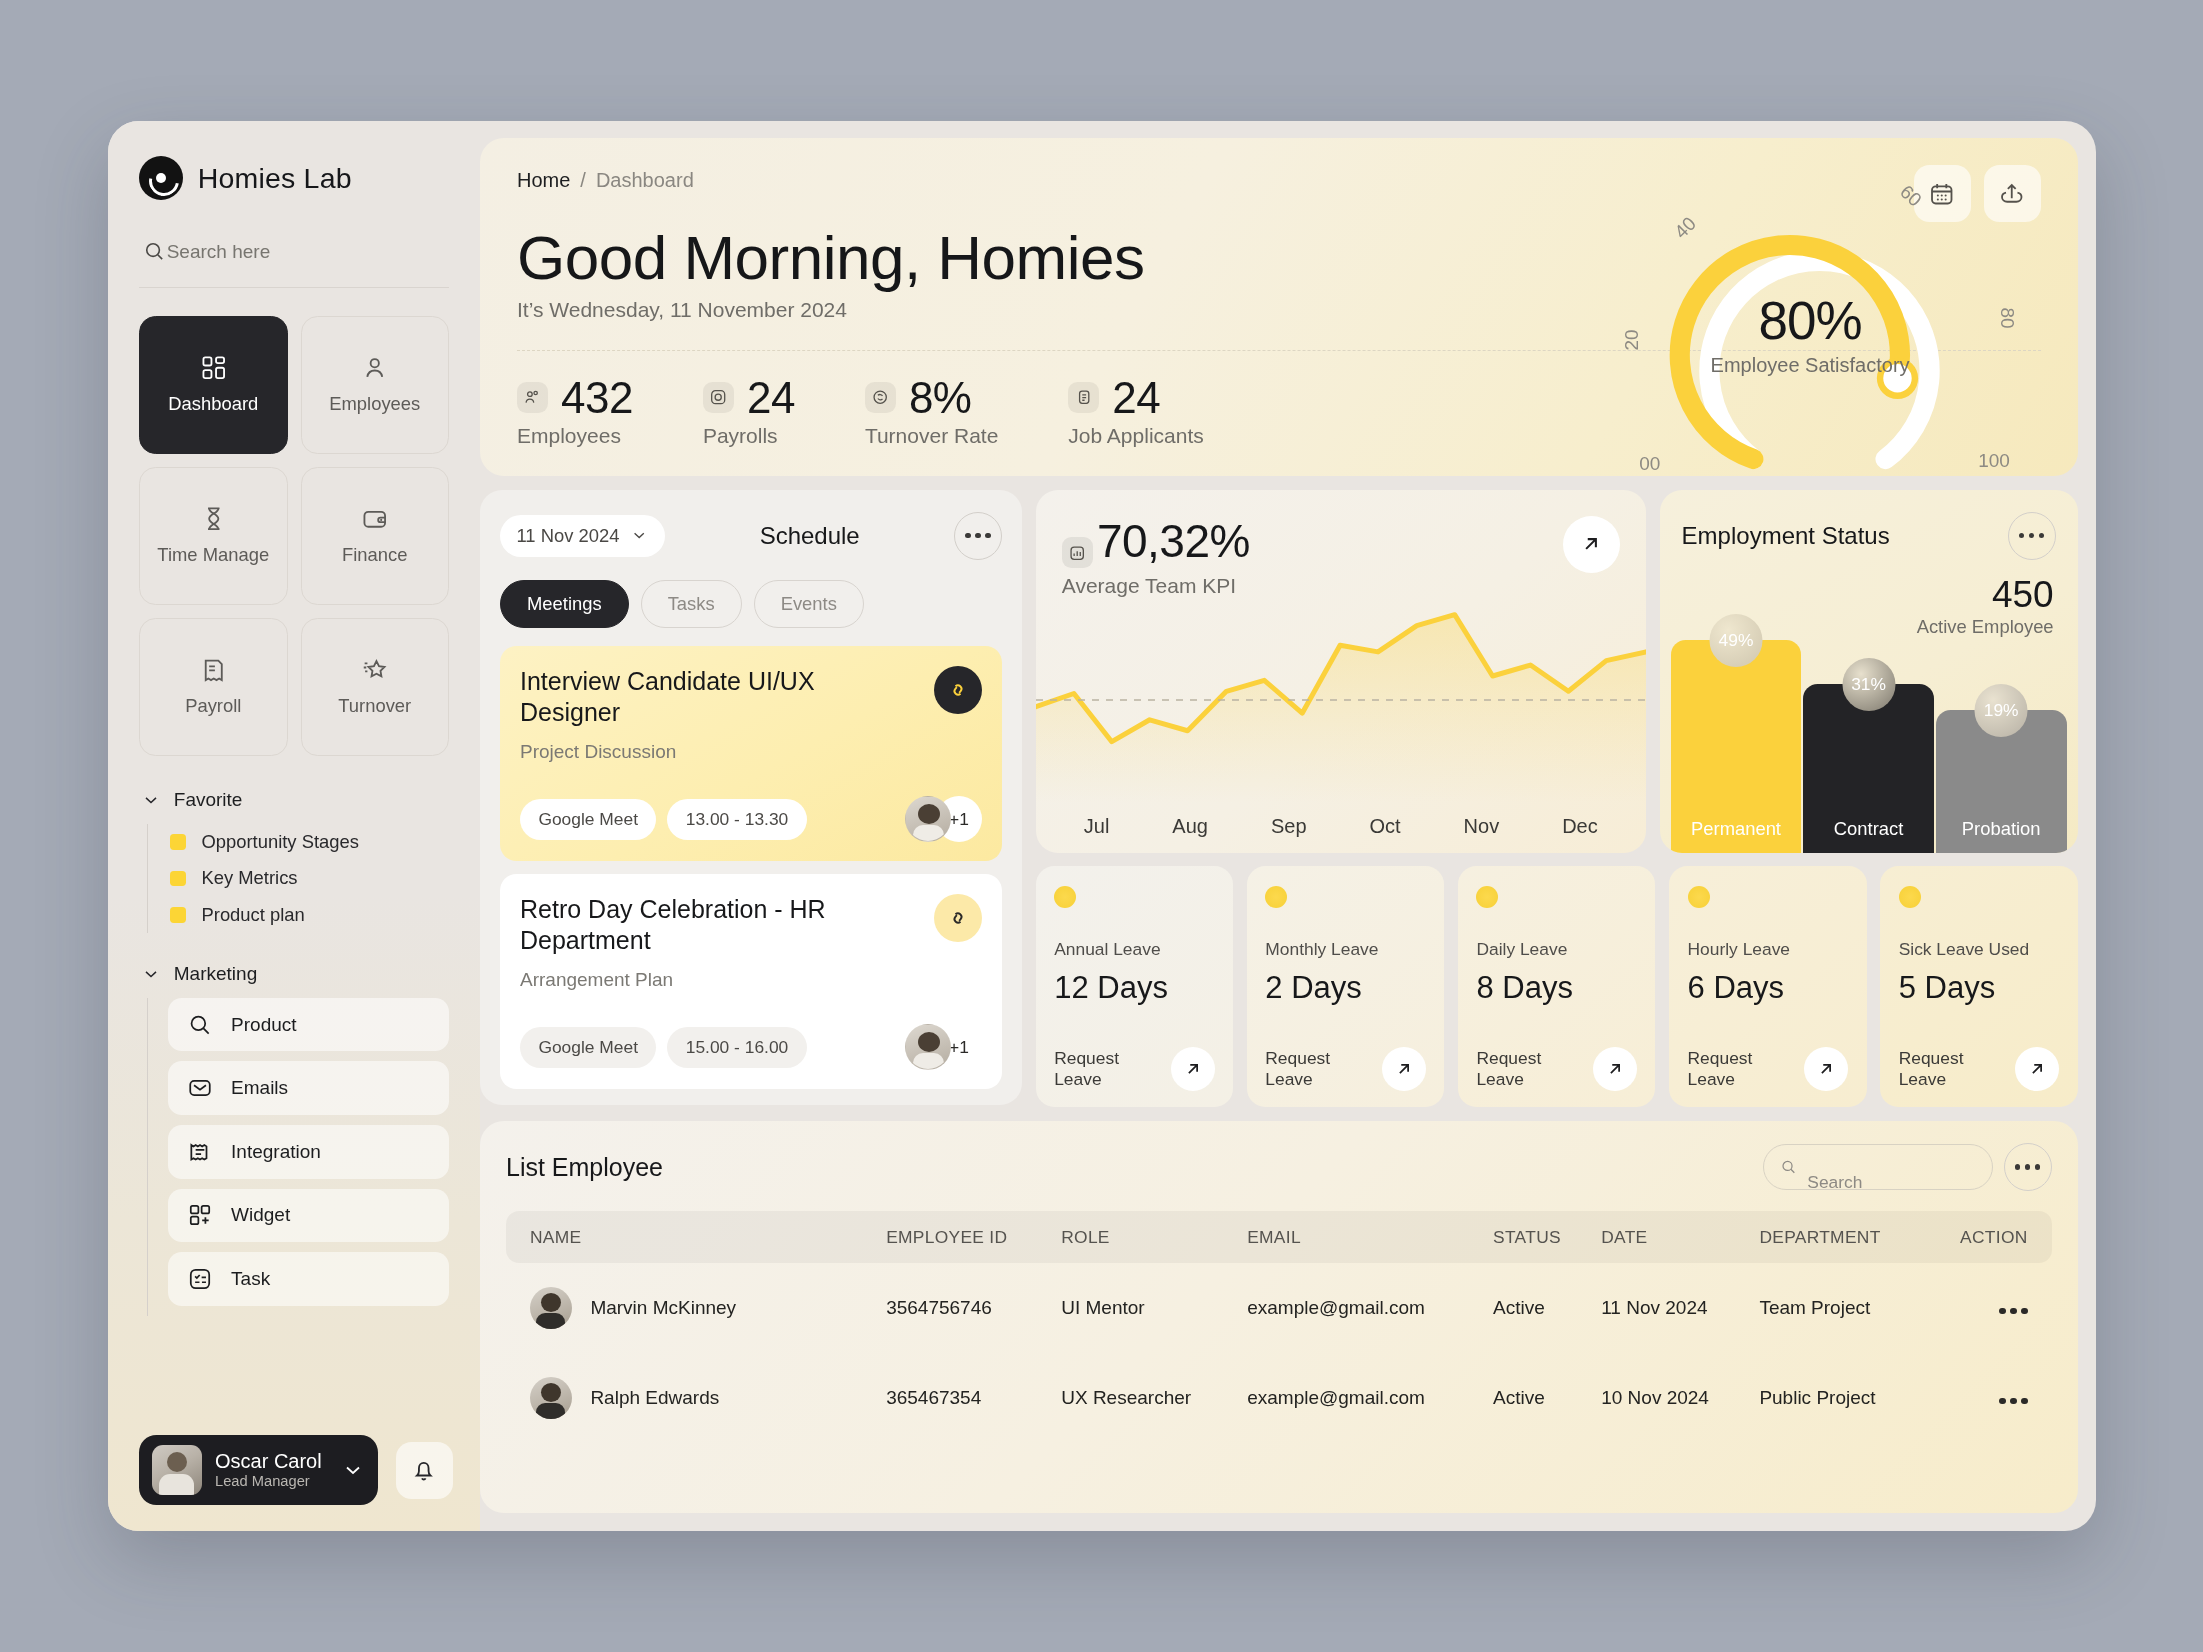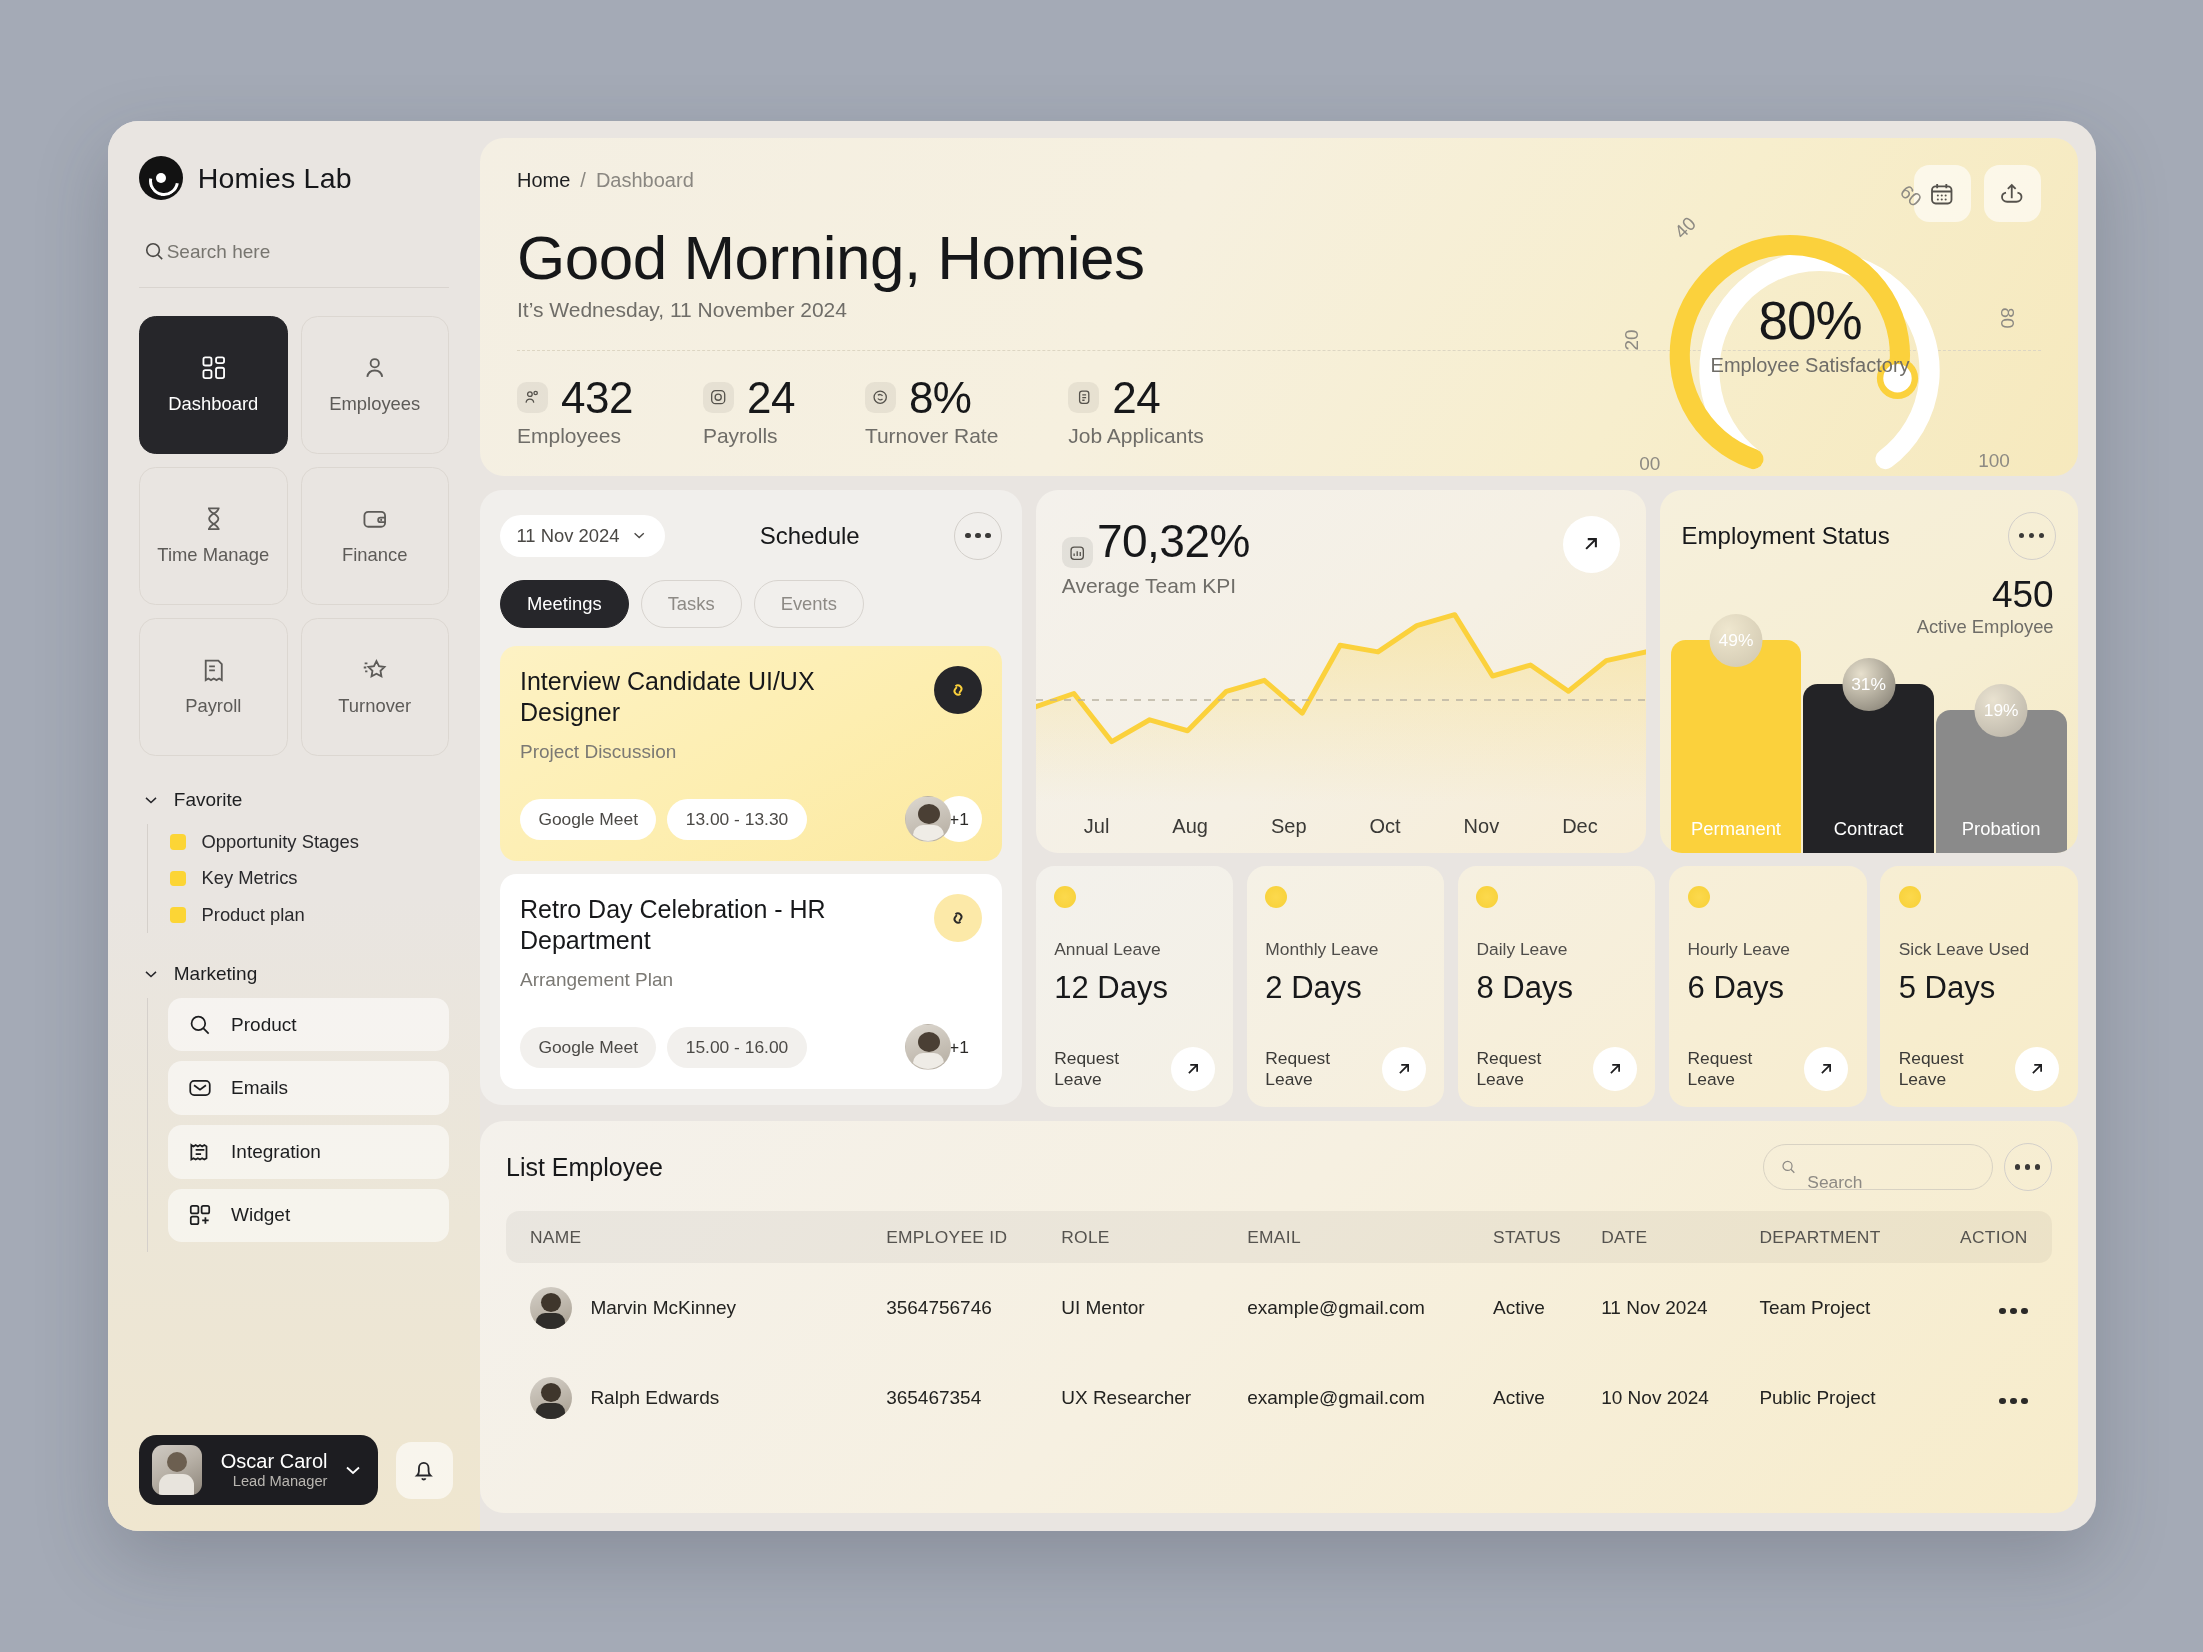--- a/index.html
+++ b/index.html
@@ -84,21 +84,21 @@
   .mk-item {
     display: flex; align-items: center; gap: 18.4px;
     background: rgba(255,255,255,.55);
     border-radius: 13.8px; padding: 13.8px 18.4px; margin-bottom: 10px;
     font-size: 19px; color: #1c1d1f; cursor: pointer;
   }
   .mk-item svg { flex: 0 0 26px; }
 
   .profile-row {
     position: absolute; left: 31px; right: 27.5px; bottom: 26px;
-    display: flex; align-items: center; gap: 18px; text-align: right;
+    display: flex; align-items: center; gap: 18px;
   }
   .profile-pill {
     flex: 1; height: 70px; background: #1d1d21; border-radius: 17.4px;
     display: flex; align-items: center; gap: 13px; padding: 0 13px; cursor: pointer;
   }
   .avatar-img {
     width: 50px; height: 50px; border-radius: 11px; flex: 0 0 50px;
     background: linear-gradient(150deg,#cfcac3 0%,#b9b2a8 45%,#8d857a 100%);
     position: relative; overflow: hidden;
   }
@@ -426,20 +426,27 @@
         <span>Integration</span>
       </div>
       <div class="mk-item">
         <svg width="26" height="26" viewBox="0 0 24 24" fill="none" stroke="#1c1d1f" stroke-width="1.6">
             <rect x="3.5" y="3.5" width="7" height="7" rx="1.6"></rect>
             <rect x="13.5" y="3.5" width="7" height="7" rx="1.6"></rect>
             <rect x="3.5" y="13.5" width="7" height="7" rx="1.6"></rect>
             <path d="M17 14v6M14 17h6"></path>
           </svg>
         <span>Widget</span>
+      </div>
+      <div class="mk-item">
+        <svg width="26" height="26" viewBox="0 0 24 24" fill="none" stroke="#1c1d1f" stroke-width="1.6">
+            <rect x="3.5" y="3.5" width="17" height="17" rx="4.5"></rect>
+            <path d="M7.5 9.5l1.6 1.6 2.6-2.8M13.5 10.5h4M7.5 15h4M13.8 15h3.7"></path>
+          </svg>
+        <span>Task</span>
       </div>
     </div>
 
     <div class="profile-row">
       <div class="profile-pill">
         <div class="avatar-img"></div>
         <div class="profile-txt">
           <div class="profile-name">Oscar Carol</div>
           <div class="profile-role">Lead Manager</div>
         </div>

